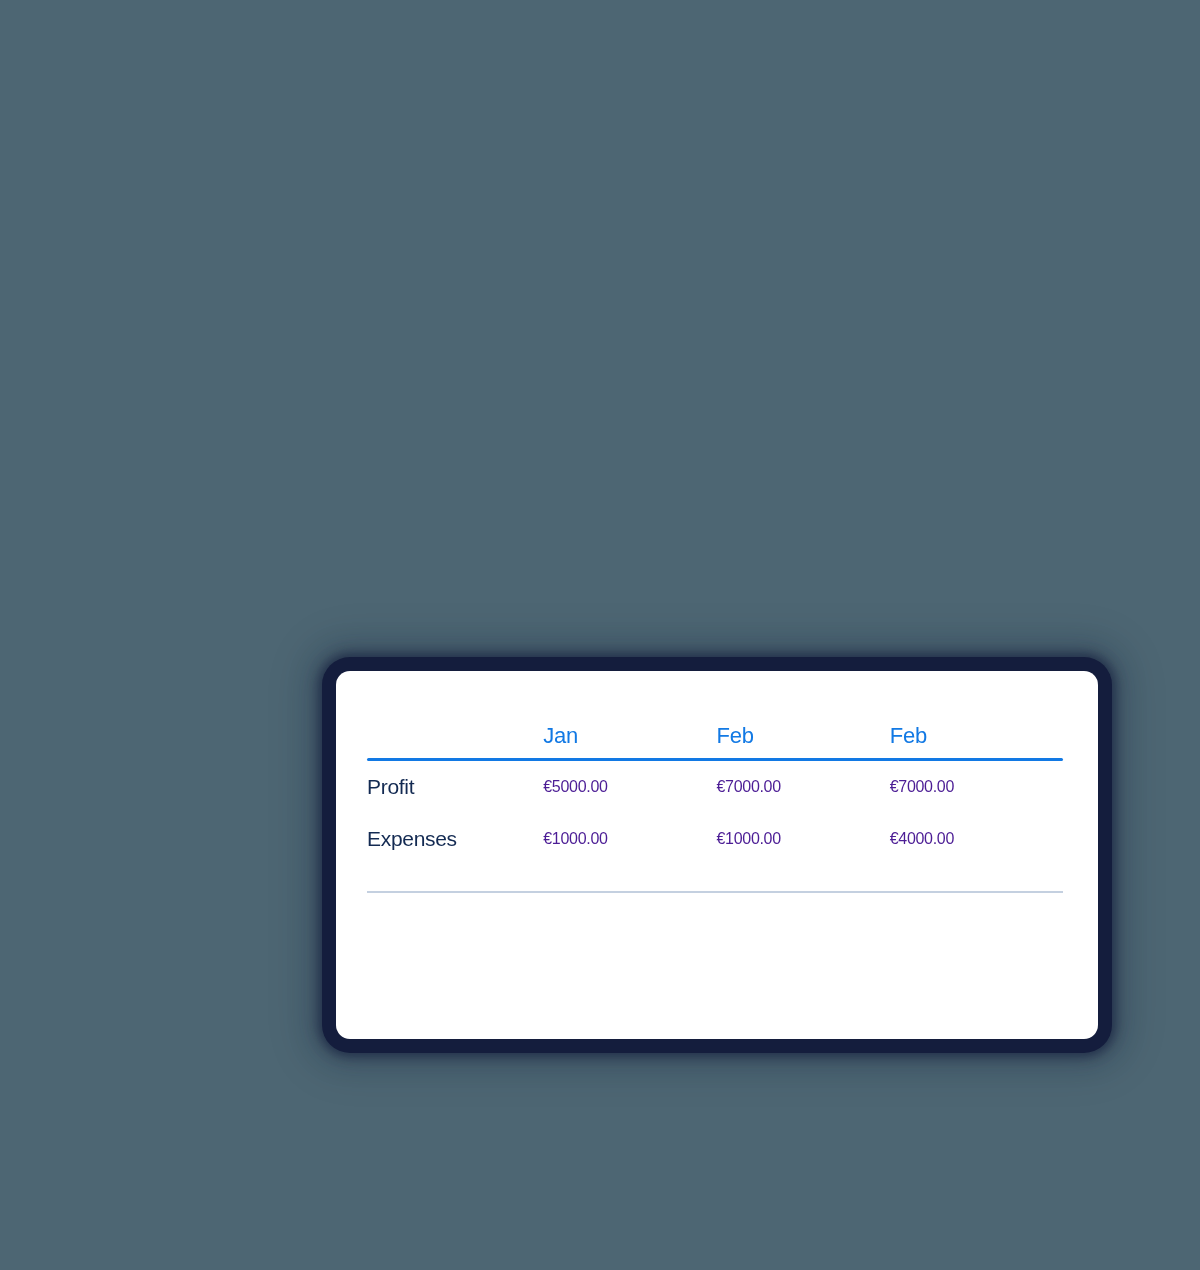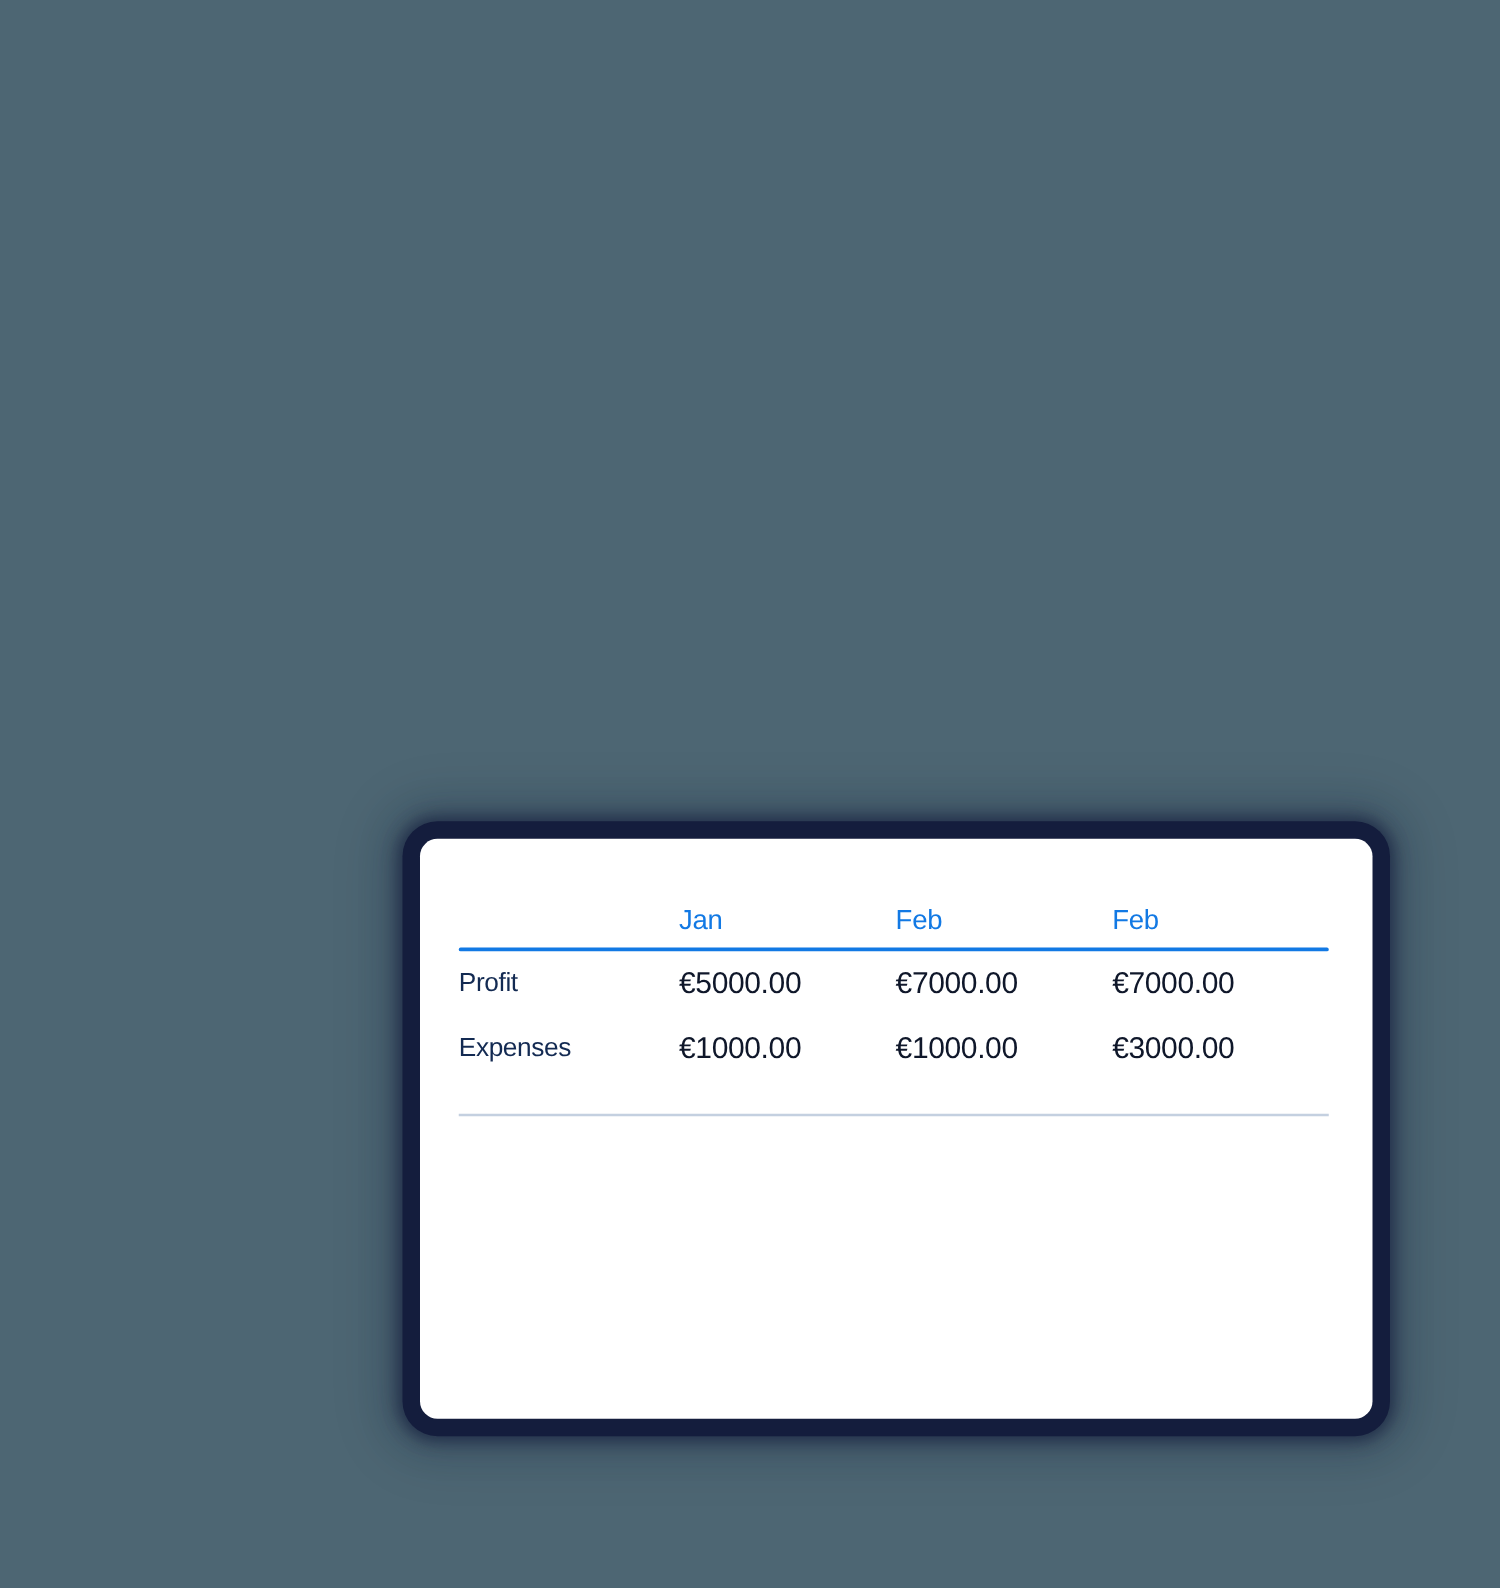--- a/index.html
+++ b/index.html
@@ -14,21 +14,21 @@
     overflow: hidden;
     position: relative;
   }
 
   
   #card-shell {
     position: absolute;
     left: 336px;
     top: 671px;
     width: 762px;
-    height: 464px;
+    height: 368px;
     background: #ffffff;
     border-radius: 14px;
     box-shadow:
       0 0 0 14px #141d3d,
       0 0 10px 18px rgba(20, 29, 61, 0.55),
       0 0 26px 22px rgba(20, 29, 61, 0.28),
       0 0 44px 30px rgba(20, 29, 61, 0.12);
   }
 
   
@@ -76,22 +76,22 @@
 
   
   .row-label {
     color: #132a52;
     font-size: 21px;
     font-weight: 700;
     letter-spacing: -0.3px;
     height: 52px;
   }
   .row-value {
-    color: #0f172a;
-    font-size: 24px;
+    color: #4c1d95;
+    font-size: 16px;
     font-weight: 400;
     letter-spacing: -0.3px;
     height: 52px;
   }
 
   
   tr.spacer-row td { height: 26px; padding: 0; }
   tr.rule-row-grey td { height: 2px; padding: 0; }
   .rule-grey {
     height: 2px;
@@ -134,21 +134,21 @@
         <td class="row-label">Profit</td>
         <td class="row-value">€5000.00</td>
         <td class="row-value">€7000.00</td>
         <td class="row-value">€7000.00</td>
       </tr>
 
       <tr>
         <td class="row-label">Expenses</td>
         <td class="row-value">€1000.00</td>
         <td class="row-value">€1000.00</td>
-        <td class="row-value">€3000.00</td>
+        <td class="row-value">€4000.00</td>
       </tr>
 
       <tr class="spacer-row">
         <td colspan="4"></td>
       </tr>
 
       <tr class="rule-row-grey">
         <td colspan="4">
           <div class="rule-grey"></div>
         </td>

